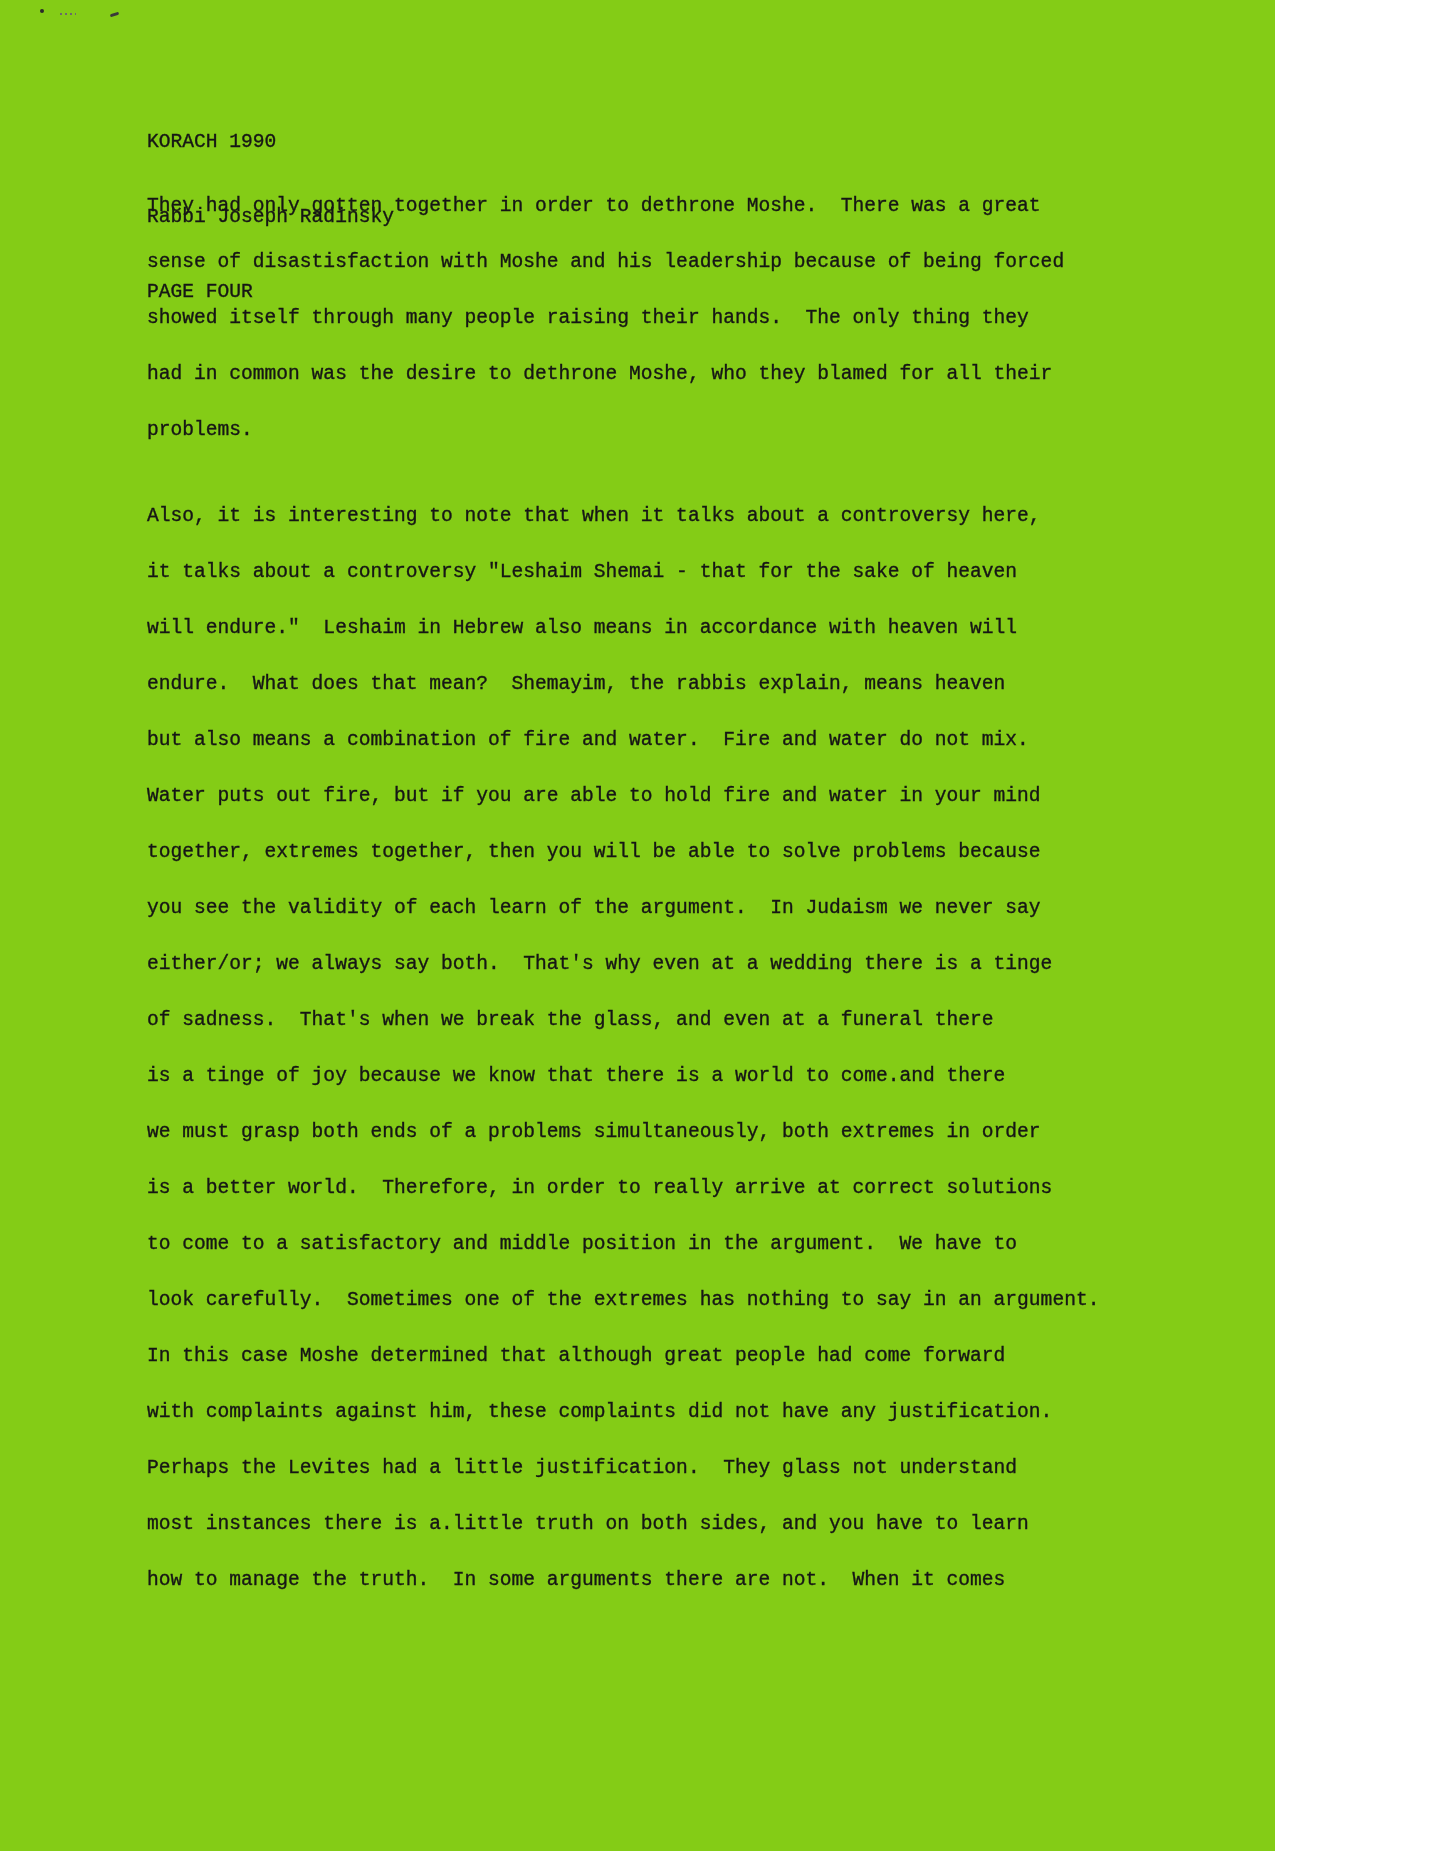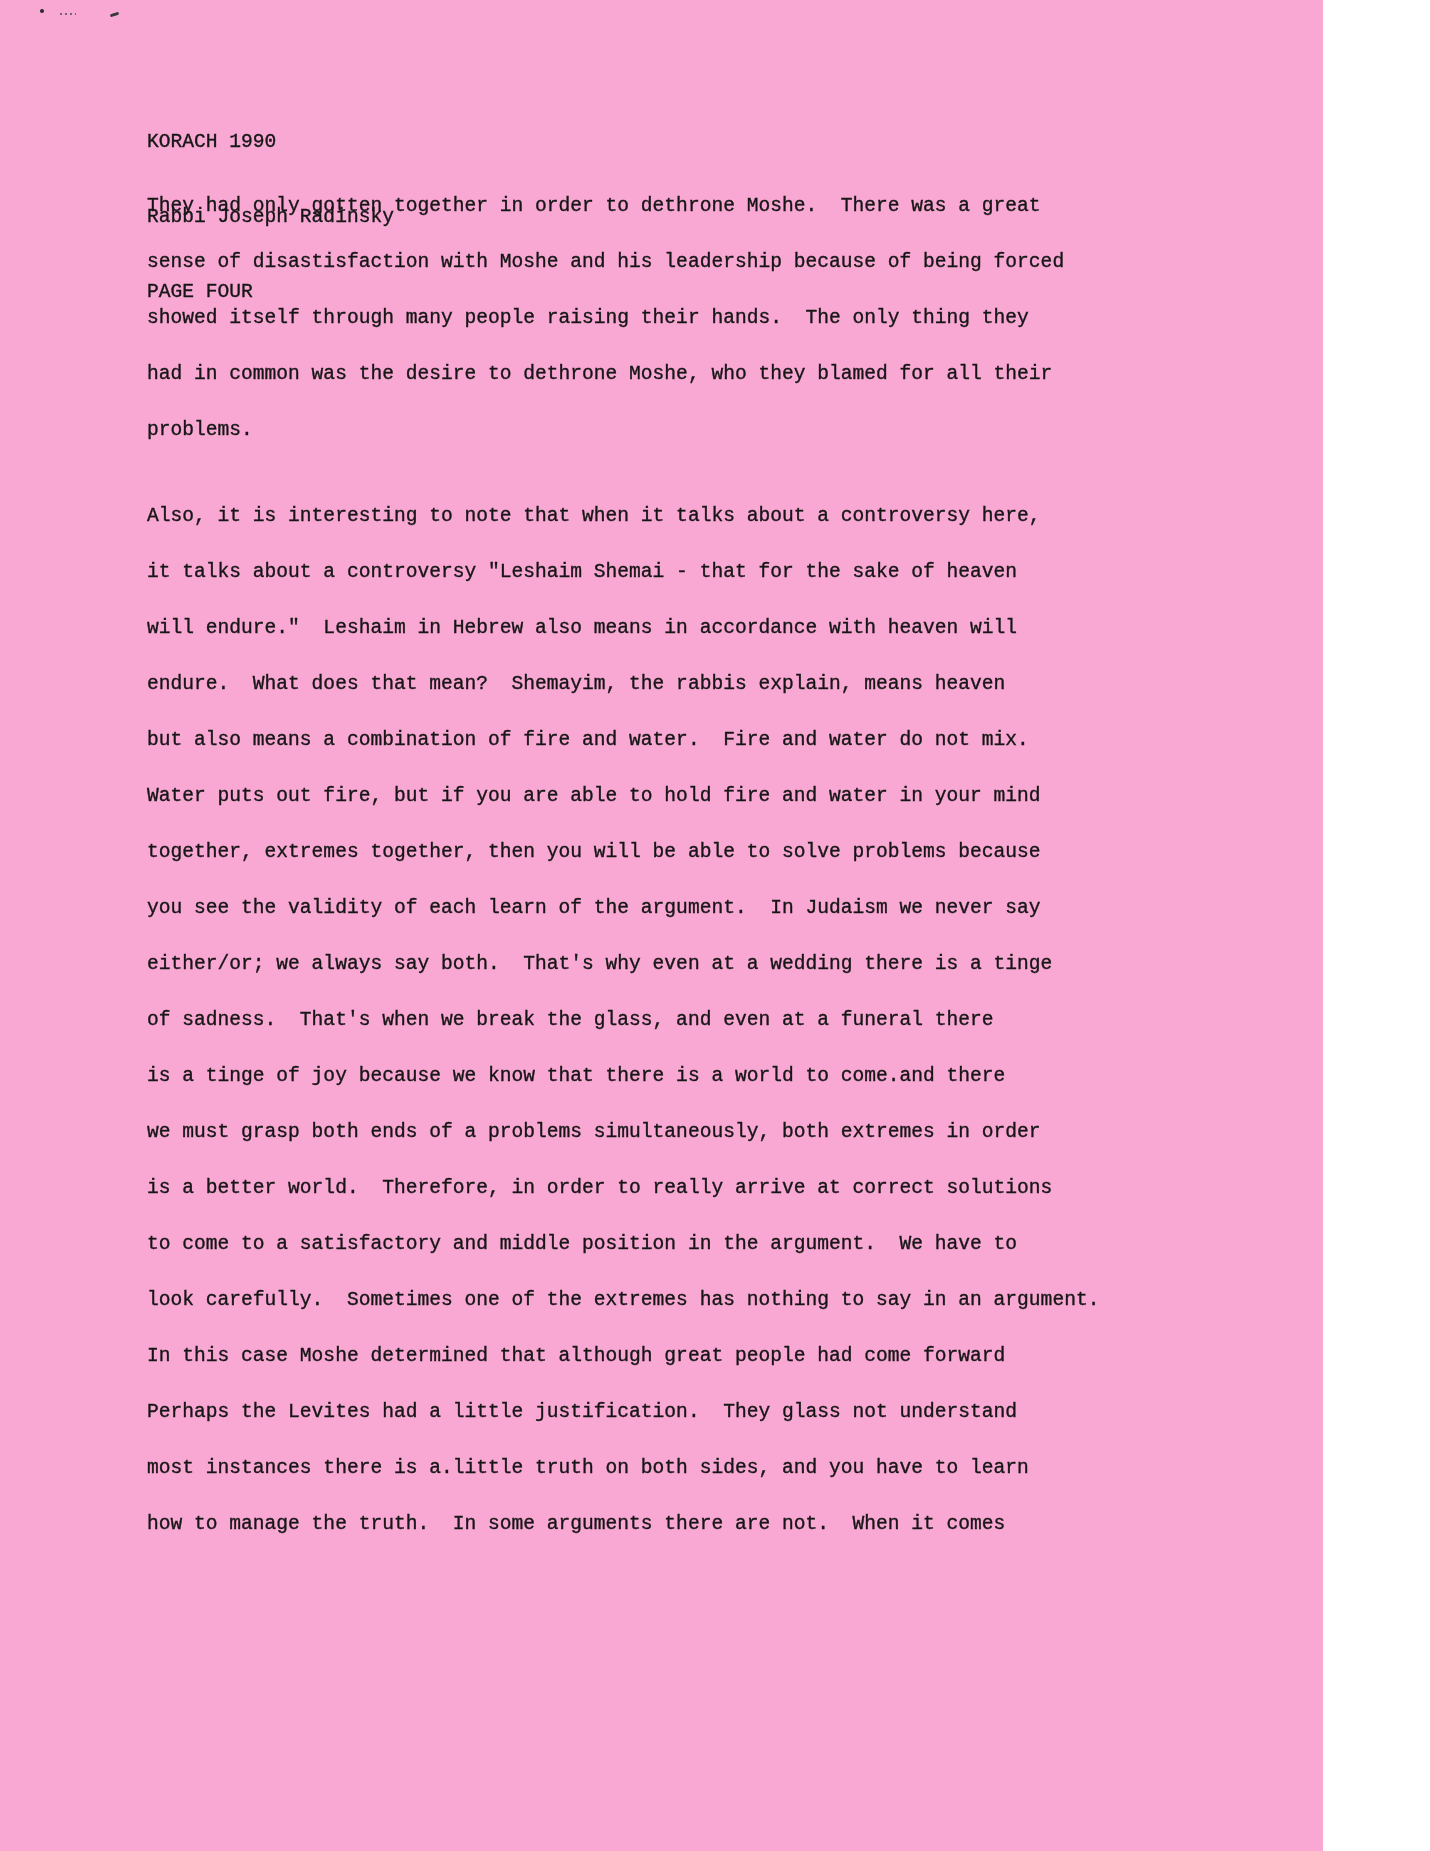--- a/index.html
+++ b/index.html
@@ -4,25 +4,24 @@
 <style>
   html, body {
     margin: 0;
     padding: 0;
     background: #ffffff;
   }
   .page {
     position: relative;
     width: 1275px;
     height: 1851px;
-    background: #f9a8d4;
+    background: #84cc16;
     overflow: hidden;
     font-family: "Liberation Mono", "DejaVu Sans Mono", monospace;
     color: #161616;
-    padding-left: 48px;
     -webkit-text-stroke: 0.35px #161616;
   }
   
   .speck-dot {
     position: absolute;
     left: 40px; top: 9px;
     width: 4px; height: 4px;
     background: #2a2a2a;
     border-radius: 50%;
   }
@@ -98,19 +97,20 @@
       <div class="line">together, extremes together, then you will be able to solve problems because</div>
       <div class="line">you see the validity of each learn of the argument.  In Judaism we never say</div>
       <div class="line">either/or; we always say both.  That's why even at a wedding there is a tinge</div>
       <div class="line">of sadness.  That's when we break the glass, and even at a funeral there</div>
       <div class="line">is a tinge of joy because we know that there is a world to come.and there</div>
       <div class="line">we must grasp both ends of a problems simultaneously, both extremes in order</div>
       <div class="line">is a better world.  Therefore, in order to really arrive at correct solutions</div>
       <div class="line">to come to a satisfactory and middle position in the argument.  We have to</div>
       <div class="line">look carefully.  Sometimes one of the extremes has nothing to say in an argument.</div>
       <div class="line">In this case Moshe determined that although great people had come forward</div>
+      <div class="line">with complaints against him, these complaints did not have any justification.</div>
       <div class="line">Perhaps the Levites had a little justification.  They glass not understand</div>
       <div class="line">most instances there is a.little truth on both sides, and you have to learn</div>
       <div class="line">how to manage the truth.  In some arguments there are not.  When it comes</div>
     </div>
 
   </div>
 </div>
 
 </body></html>

